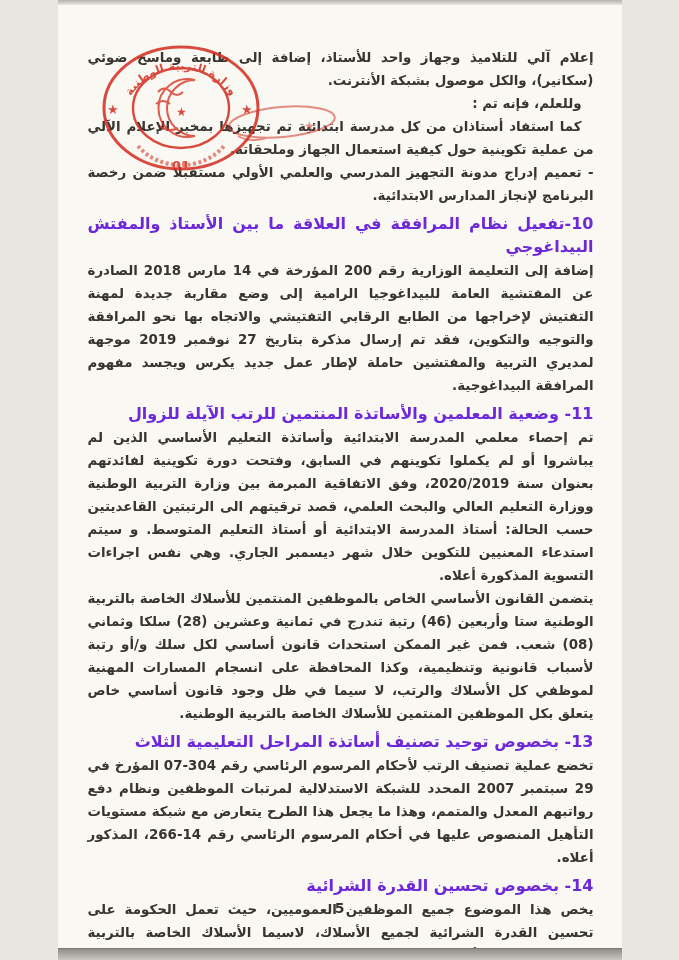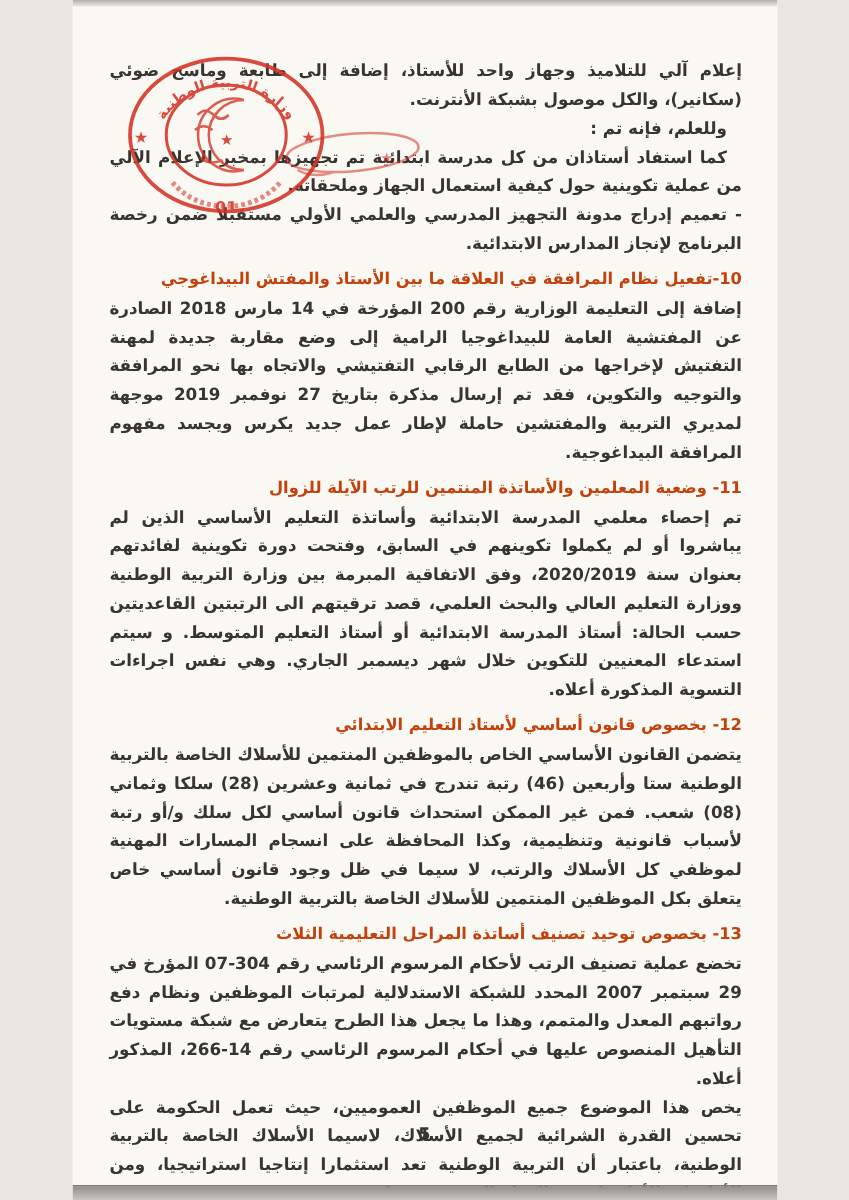--- a/index.html
+++ b/index.html
@@ -27,22 +27,22 @@
     color:#383530;
     font-weight:700;
     font-size:13.4px;
     line-height:23px;
   }
   .para { margin:0; }
   .para.indent { text-indent:12px; }
   .bullet { margin:0; }
   .heading {
     margin:5px 0 1px 0;
-    color:#c2410c;
-    font-size:13px;
+    color:#6d28d9;
+    font-size:16px;
     font-weight:700;
   }
   .section-body { margin:0; }
   .pagenum {
     position:absolute; bottom:44px; left:0; right:0;
     text-align:center;
     color:#383530; font-weight:700; font-size:14px;
   }
   .stamp {
     position:absolute; top:44px; left:40px;
@@ -69,26 +69,26 @@
     <p class="para indent">وللعلم، فإنه تم :</p>
     <p class="para indent">كما استفاد أستاذان من كل مدرسة ابتدائية تم تجهيزها بمخبر الإعلام الآلي من عملية تكوينية حول كيفية استعمال الجهاز وملحقاته.</p>
     <p class="bullet">- تعميم إدراج مدونة التجهيز المدرسي والعلمي الأولي مستقبلا ضمن رخصة البرنامج لإنجاز المدارس الابتدائية.</p>
 
     <p class="heading">10-تفعيل نظام المرافقة في العلاقة ما بين الأستاذ والمفتش البيداغوجي</p>
     <p class="section-body">إضافة إلى التعليمة الوزارية رقم 200 المؤرخة في 14 مارس 2018 الصادرة عن المفتشية العامة للبيداغوجيا الرامية إلى وضع مقاربة جديدة لمهنة التفتيش لإخراجها من الطابع الرقابي التفتيشي والاتجاه بها نحو المرافقة والتوجيه والتكوين، فقد تم إرسال مذكرة بتاريخ 27 نوفمبر 2019 موجهة لمديري التربية والمفتشين حاملة لإطار عمل جديد يكرس ويجسد مفهوم المرافقة البيداغوجية.</p>
 
     <p class="heading">11- وضعية المعلمين والأساتذة المنتمين للرتب الآيلة للزوال</p>
     <p class="section-body">تم إحصاء معلمي المدرسة الابتدائية وأساتذة التعليم الأساسي الذين لم يباشروا أو لم يكملوا تكوينهم في السابق، وفتحت دورة تكوينية لفائدتهم بعنوان سنة 2020/2019، وفق الاتفاقية المبرمة بين وزارة التربية الوطنية ووزارة التعليم العالي والبحث العلمي، قصد ترقيتهم الى الرتبتين القاعديتين حسب الحالة: أستاذ المدرسة الابتدائية أو أستاذ التعليم المتوسط. و سيتم استدعاء المعنيين للتكوين خلال شهر ديسمبر الجاري. وهي نفس اجراءات التسوية المذكورة أعلاه.</p>
 
-    <p class="heading">12- بخصوص قانون أساسي لأستاذ التعليم الابتدائي</p>
     <p class="section-body">يتضمن القانون الأساسي الخاص بالموظفين المنتمين للأسلاك الخاصة بالتربية الوطنية ستا وأربعين (46) رتبة تندرج في ثمانية وعشرين (28) سلكا وثماني (08) شعب. فمن غير الممكن استحداث قانون أساسي لكل سلك و/أو رتبة لأسباب قانونية وتنظيمية، وكذا المحافظة على انسجام المسارات المهنية لموظفي كل الأسلاك والرتب، لا سيما في ظل وجود قانون أساسي خاص يتعلق بكل الموظفين المنتمين للأسلاك الخاصة بالتربية الوطنية.</p>
 
     <p class="heading">13- بخصوص توحيد تصنيف أساتذة المراحل التعليمية الثلاث</p>
     <p class="section-body">تخضع عملية تصنيف الرتب لأحكام المرسوم الرئاسي رقم 304-07 المؤرخ في 29 سبتمبر 2007 المحدد للشبكة الاستدلالية لمرتبات الموظفين ونظام دفع رواتبهم المعدل والمتمم، وهذا ما يجعل هذا الطرح يتعارض مع شبكة مستويات التأهيل المنصوص عليها في أحكام المرسوم الرئاسي رقم 14-266، المذكور أعلاه.</p>
 
+    <p class="heading">14- بخصوص تحسين القدرة الشرائية</p>
     <p class="section-body">يخص هذا الموضوع جميع الموظفين العموميين، حيث تعمل الحكومة على تحسين القدرة الشرائية لجميع الأسلاك، لاسيما الأسلاك الخاصة بالتربية الوطنية، باعتبار أن التربية الوطنية تعد استثمارا إنتاجيا استراتيجيا، ومن الأولويات الأولى لجهود الدولة التي تسهر على تجنيد</p>
   </div>
 
   <svg class="stamp" viewBox="0 0 166 132" aria-hidden="true">
     <g fill="none" stroke="#d43325">
       <ellipse cx="83" cy="64" rx="77" ry="61" stroke-width="3"></ellipse>
       <ellipse cx="83" cy="64" rx="48" ry="40" stroke-width="2.4"></ellipse>
     </g>
     <path id="stamp-arc-top" d="M 28,90 A 57,51 0 1 1 138,90" fill="none"></path>
     <text fill="#d43325" font-size="11.5" font-weight="700" font-family="DejaVu Sans, sans-serif">

